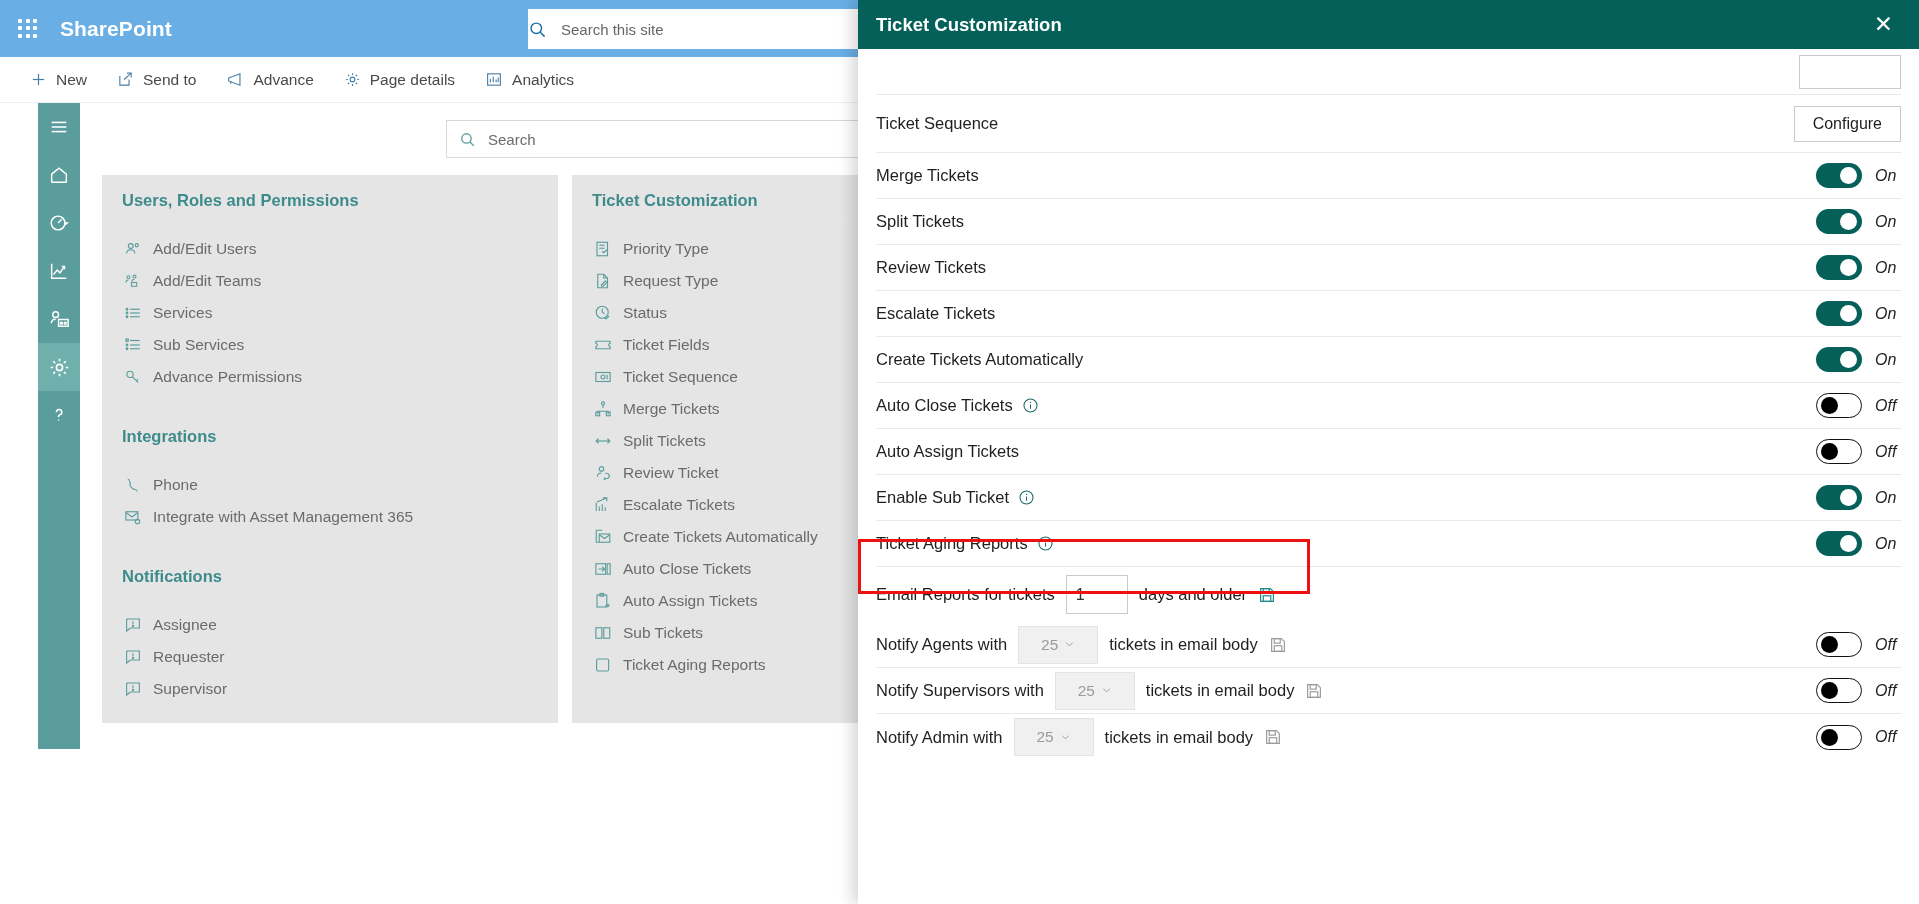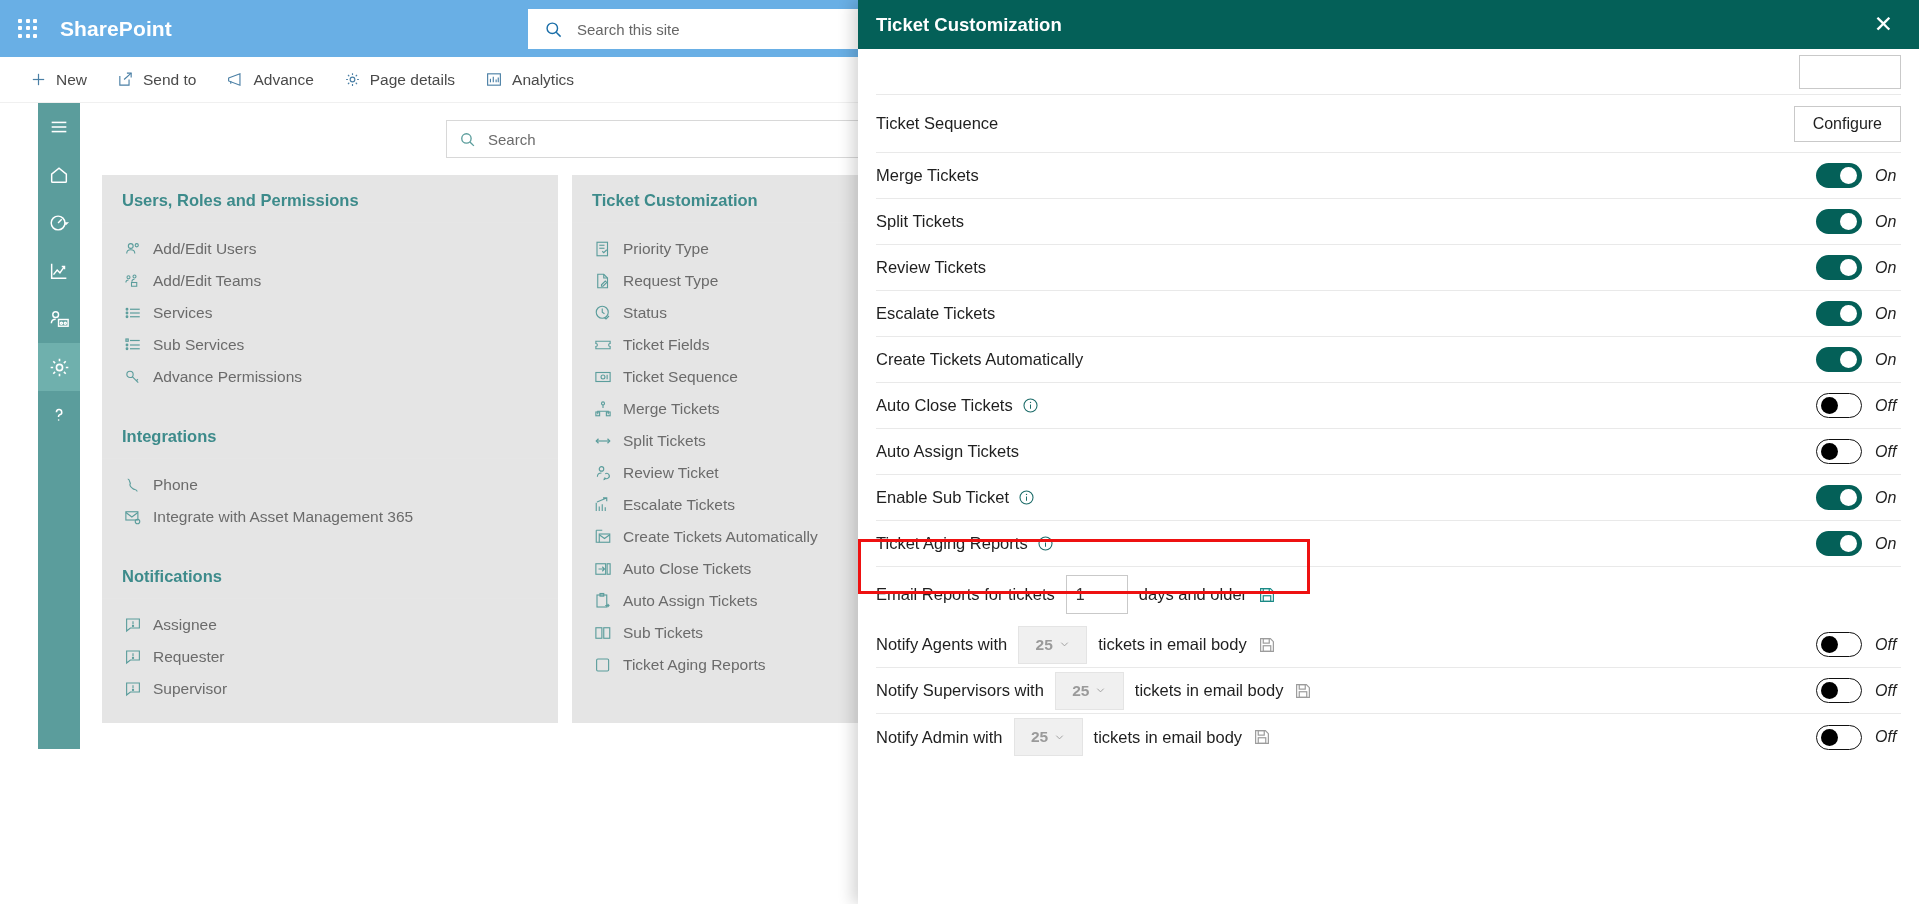--- a/index.html
+++ b/index.html
@@ -17,21 +17,21 @@
     position: absolute; top: 0; left: 0; width: 1919px; height: 57px;
     background: #69afe5; display: flex; align-items: center;
   }
   .waffle { width: 28px; height: 28px; margin-left: 14px; display:grid;
             grid-template-columns: repeat(3, 1fr); grid-template-rows: repeat(3,1fr);
             gap: 3px; padding: 4px; cursor: pointer; }
   .waffle i { display:block; width:4px; height:4px; background:#fff; border-radius:1px; }
   .brand { color:#fff; font-size:21px; font-weight:600; margin-left: 18px; letter-spacing:.1px; }
   .sb-search {
     position:absolute; left:528px; top:9px; width:620px; height:40px;
-    background:#fff; display:flex; align-items:center; padding-left:16px; gap:12px;
+    background:#fff; display:flex; align-items:center; gap:12px;
   }
   .sb-search .mag { width:19px; height:19px; flex:0 0 auto; }
   .sb-search input {
     border:0; outline:0; font-size:15px; color:#444; width:90%;
     font-family:"Liberation Sans", sans-serif; background:transparent;
   }
   .sb-search input::placeholder { color:#666; }
 
   
   .cmdbar {
@@ -117,23 +117,23 @@
   .tog-text { font-size:16px; color:#1f1f1f; width:26px;font-style:italic; }
 
   .info-ic { width:17px; height:17px; flex:0 0 17px; }
 
   .numbox {
     width:62px; height:39px; border:1px solid #c9c9c9; background:#fff;
     font-size:16px; color:#333; padding-left:9px; outline:none;
     font-family:"Liberation Sans", sans-serif;
   }
   .selbox {
-    width:69px; height:38px; background:#f0f0f0; border:1px solid #e4e4e4;
+    width:80px; height:38px; background:#f0f0f0; border:1px solid #e4e4e4;
     display:flex; align-items:center; justify-content:center; gap:6px;
-    color:#9a9a9a; font-size:15.5px; cursor:pointer;font-weight:bold;
+    color:#9a9a9a; font-size:15.5px; cursor:pointer;
   }
   .inline-row { display:flex; align-items:center; gap:11px; }
   .inline-row .txt { font-size:16.5px; color:#1f1f1f; }
 
   .save-ic { width:18px; height:18px; cursor:pointer; flex:0 0 18px; }
 
   .redbox {
     position:absolute; left:858px; top:539px; width:452px; height:55px;
     border:3px solid #ee1111; pointer-events:none; z-index:5;
   }

